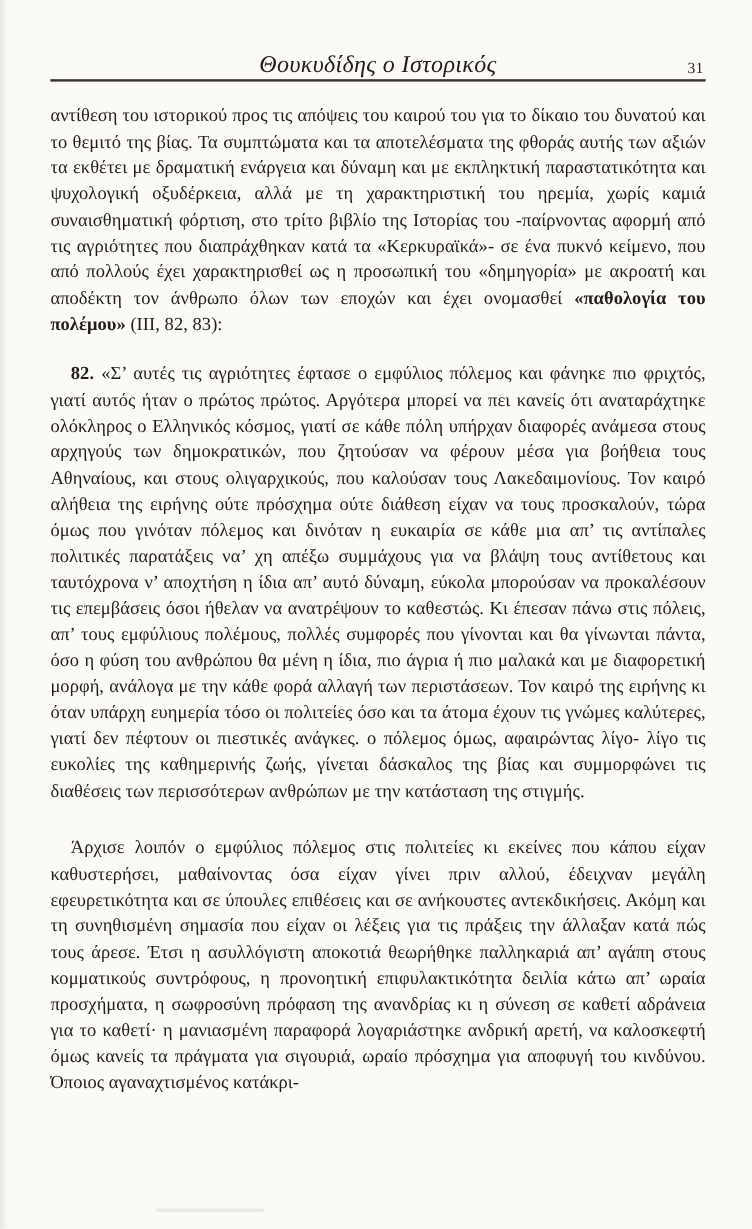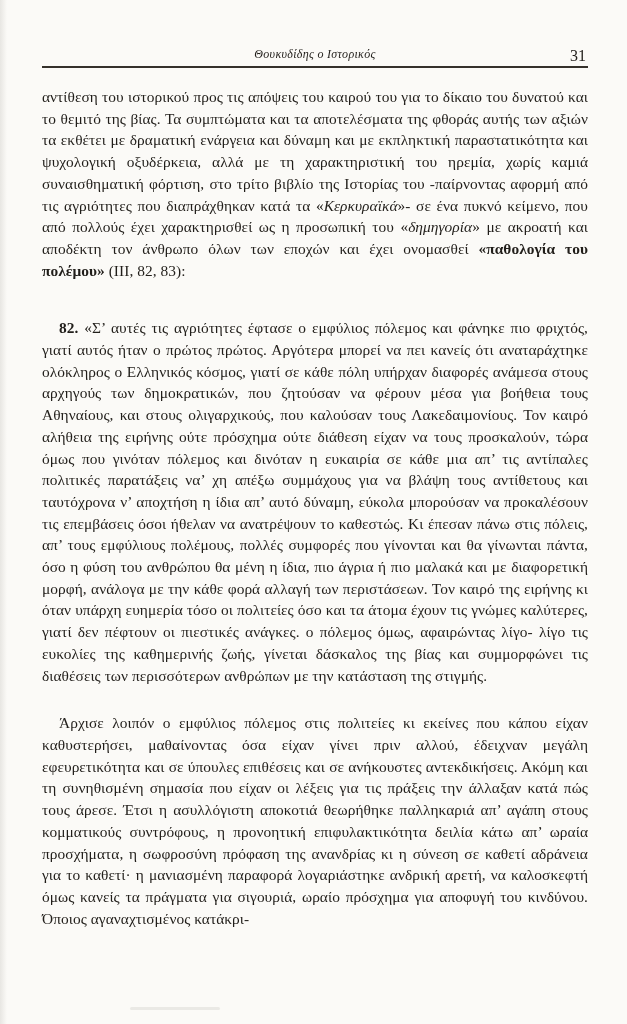--- a/index.html
+++ b/index.html
@@ -26,41 +26,41 @@
   }
   .page-header {
     position: relative;
     height: 26px;
     border-bottom: 2px solid #35312b;
     text-align: center;
   }
   .running-title {
     display: inline-block;
     font-style: italic;
-    font-size: 12px;
+    font-size: 20px;
     letter-spacing: 0.3px;
     line-height: 24px;
   }
   .page-number {
     position: absolute;
     right: 2px;
     bottom: 1px;
-    font-size: 16px;
+    font-size: 13px;
   }
   .body-text {
     margin-top: 18px;
     font-size: 15.4px;
     line-height: 21.7px;
     text-align: justify;
     letter-spacing: 0.05px;
   }
   .para { text-align: justify; }
   .para.indent { text-indent: 17px; margin-top: 26px; }
-  .para.block-gap { margin-top: 36px; }
-  .italic { font-style: italic; }
+  .para.block-gap { margin-top: 20px; }
+  .italic { }
   .bold { font-weight: bold; }
   .scan-smudge {
     position: absolute;
     left: 130px;
     bottom: 14px;
     width: 90px;
     height: 3px;
     background: rgba(90,85,75,0.10);
     border-radius: 2px;
     pointer-events: none;

